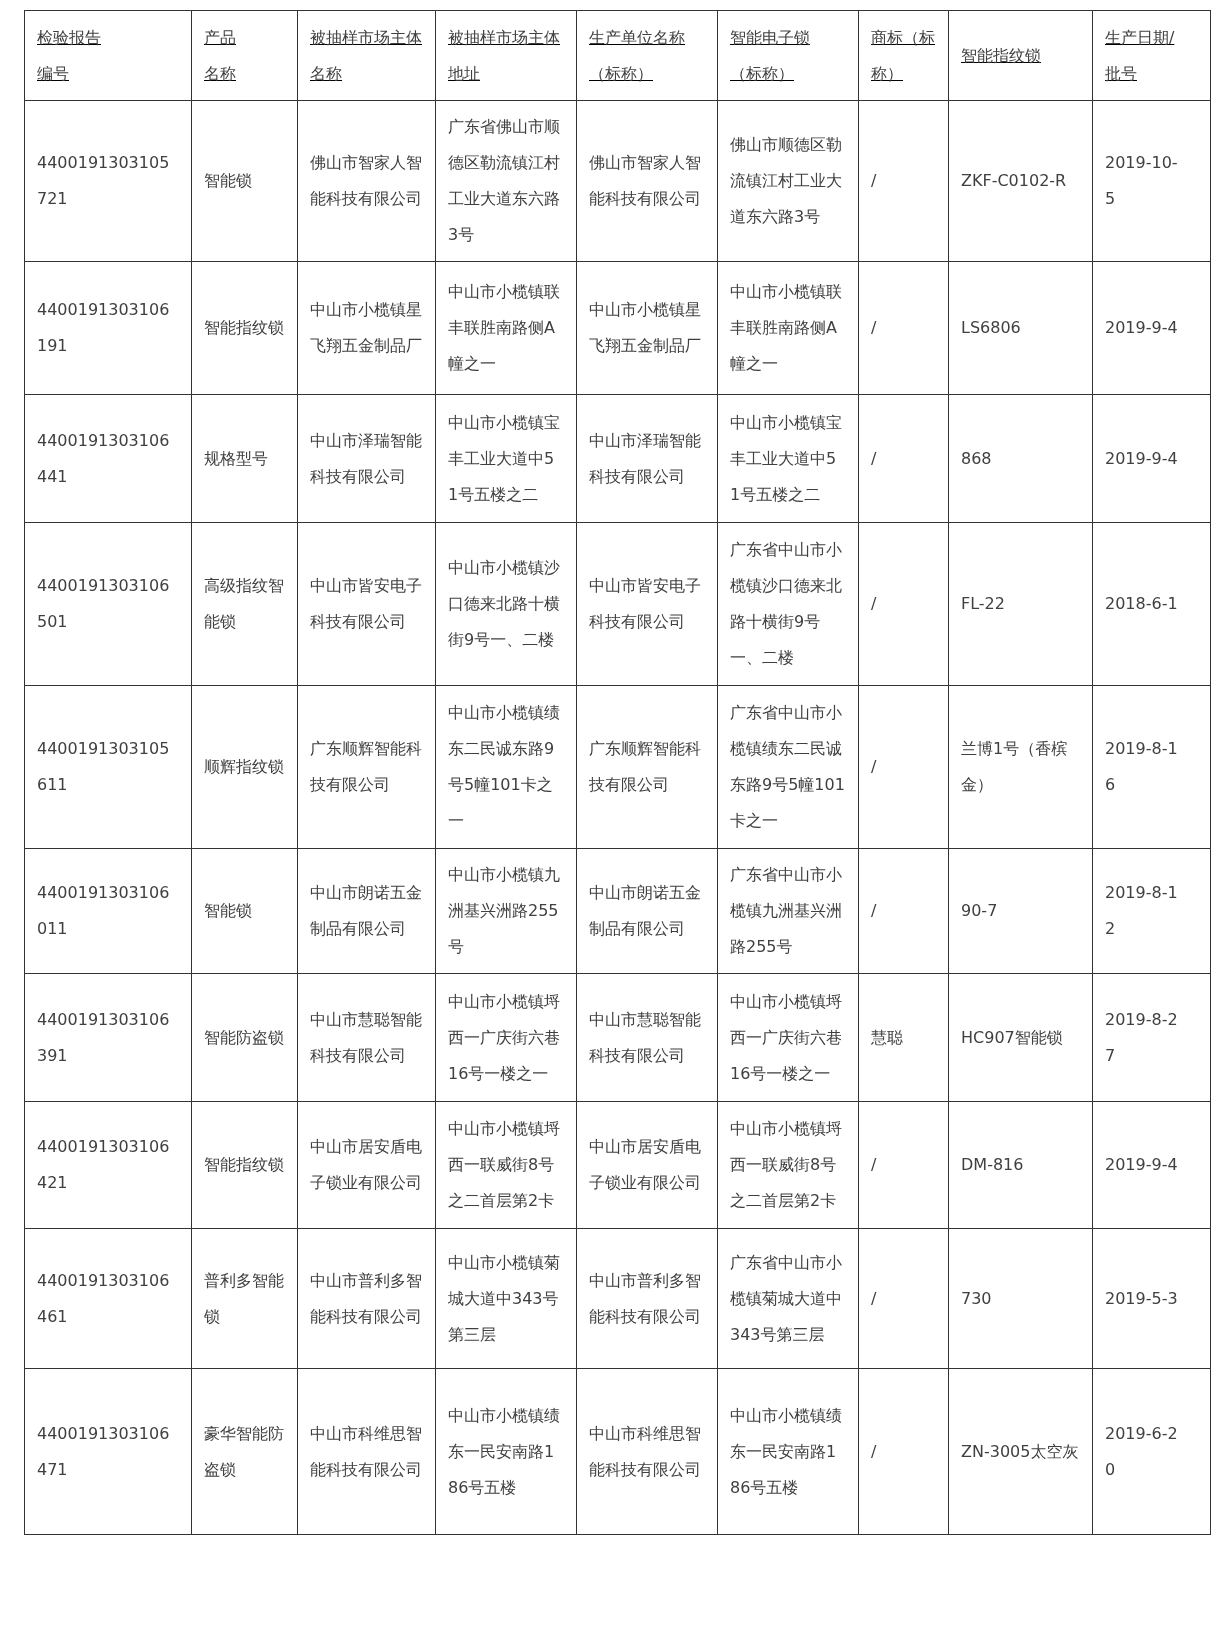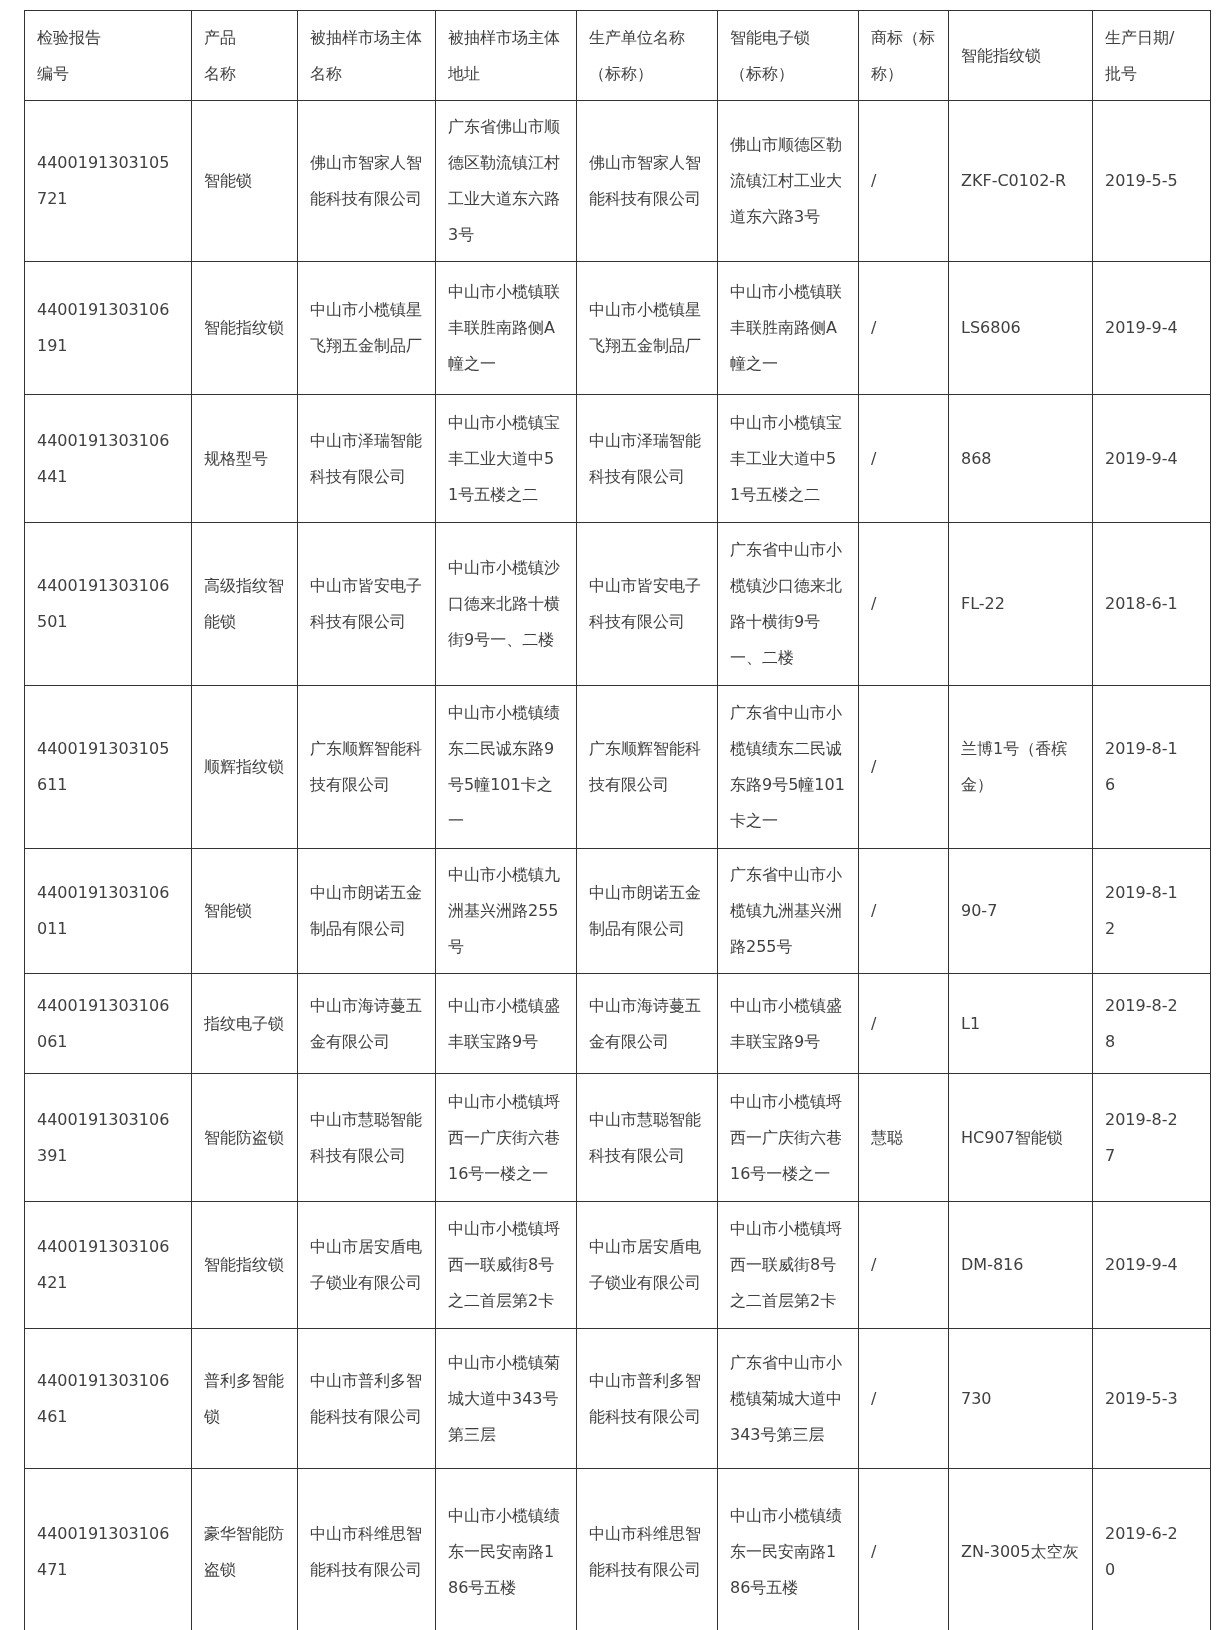--- a/index.html
+++ b/index.html
@@ -38,21 +38,21 @@
   table.report-table col.c2 { width: 106px; }
   table.report-table col.c3 { width: 138px; }
   table.report-table col.c4 { width: 141px; }
   table.report-table col.c5 { width: 141px; }
   table.report-table col.c6 { width: 141px; }
   table.report-table col.c7 { width: 90px;  }
   table.report-table col.c8 { width: 144px; }
   table.report-table col.c9 { width: 118px; }
   table.report-table th:last-child,
   table.report-table td:last-child { padding-right: 26px; }
-  table.report-table thead tr { height: 90px; }
+  table.report-table thead tr { height: 90px; text-decoration: underline; }
 </style>
 </head>
 <body>
 
 <div class="page">
   <table class="report-table">
     <colgroup>
       <col class="c1">
         <col class="c2">
         <col class="c3">
@@ -105,21 +105,21 @@
     <tbody>
         <tr style="height: 160px;">
           <td>4400191303105721</td>
           <td>智能锁</td>
           <td>佛山市智家人智能科技有限公司</td>
           <td>广东省佛山市顺德区勒流镇江村工业大道东六路3号</td>
           <td>佛山市智家人智能科技有限公司</td>
           <td>佛山市顺德区勒流镇江村工业大道东六路3号</td>
           <td>/</td>
           <td>ZKF-C0102-R</td>
-          <td>2019-5-5</td>
+          <td>2019-10-5</td>
         </tr>
         <tr style="height: 133px;">
           <td>4400191303106191</td>
           <td>智能指纹锁</td>
           <td>中山市小榄镇星飞翔五金制品厂</td>
           <td>中山市小榄镇联丰联胜南路侧A幢之一</td>
           <td>中山市小榄镇星飞翔五金制品厂</td>
           <td>中山市小榄镇联丰联胜南路侧A幢之一</td>
           <td>/</td>
           <td>LS6806</td>
@@ -161,31 +161,20 @@
         <tr style="height: 120px;">
           <td>4400191303106011</td>
           <td>智能锁</td>
           <td>中山市朗诺五金制品有限公司</td>
           <td>中山市小榄镇九洲基兴洲路255号</td>
           <td>中山市朗诺五金制品有限公司</td>
           <td>广东省中山市小榄镇九洲基兴洲路255号</td>
           <td>/</td>
           <td>90-7</td>
           <td>2019-8-12</td>
-        </tr>
-        <tr style="height: 100px;">
-          <td>4400191303106061</td>
-          <td>指纹电子锁</td>
-          <td>中山市海诗蔓五金有限公司</td>
-          <td>中山市小榄镇盛丰联宝路9号</td>
-          <td>中山市海诗蔓五金有限公司</td>
-          <td>中山市小榄镇盛丰联宝路9号</td>
-          <td>/</td>
-          <td>L1</td>
-          <td>2019-8-28</td>
         </tr>
         <tr style="height: 128px;">
           <td>4400191303106391</td>
           <td>智能防盗锁</td>
           <td>中山市慧聪智能科技有限公司</td>
           <td>中山市小榄镇埒西一广庆街六巷16号一楼之一</td>
           <td>中山市慧聪智能科技有限公司</td>
           <td>中山市小榄镇埒西一广庆街六巷16号一楼之一</td>
           <td>慧聪</td>
           <td>HC907智能锁</td>

